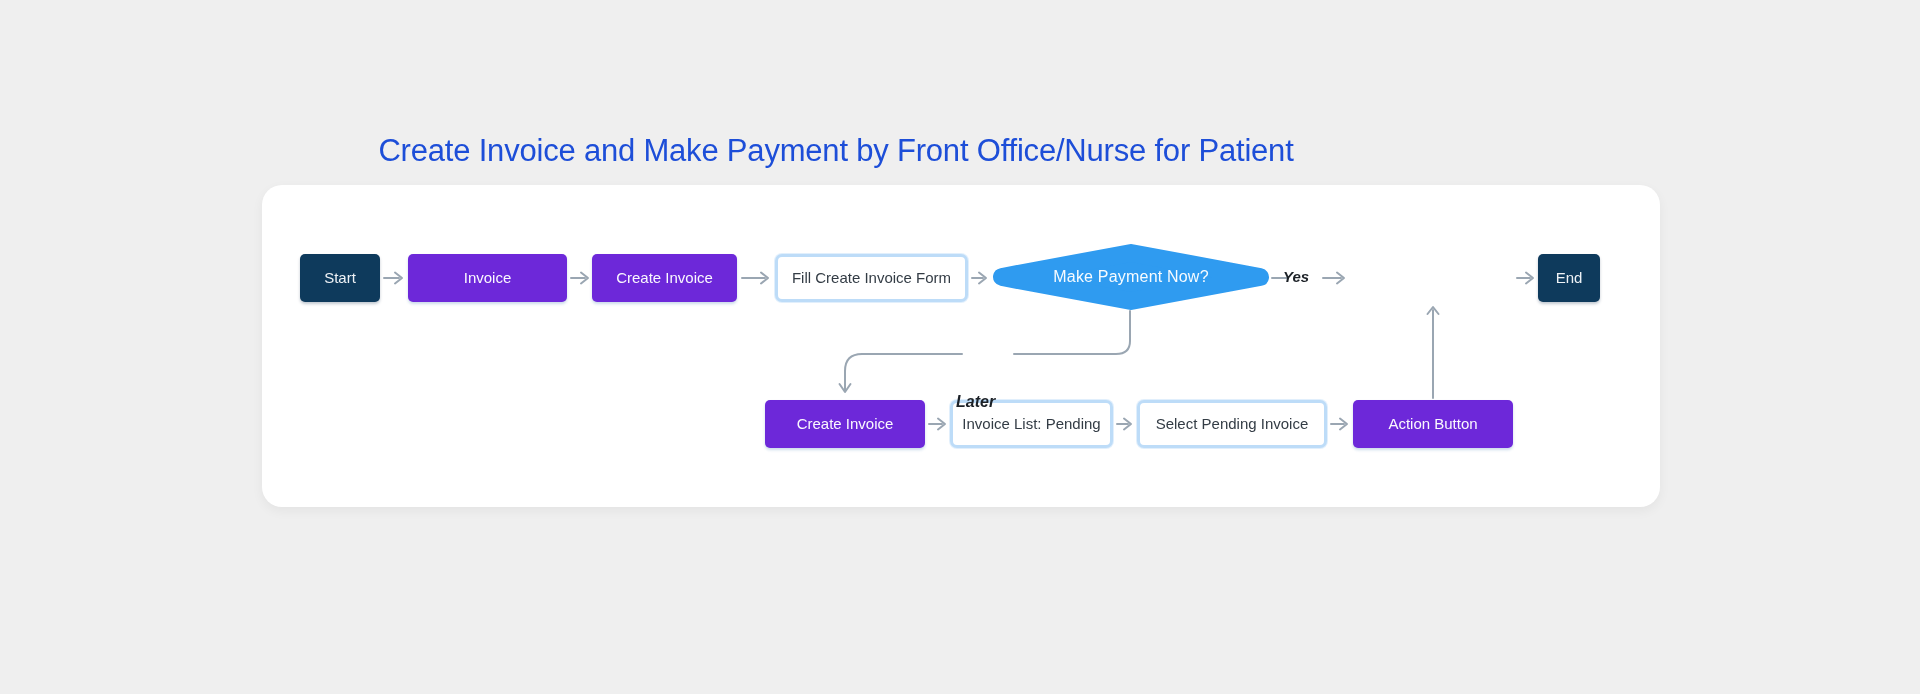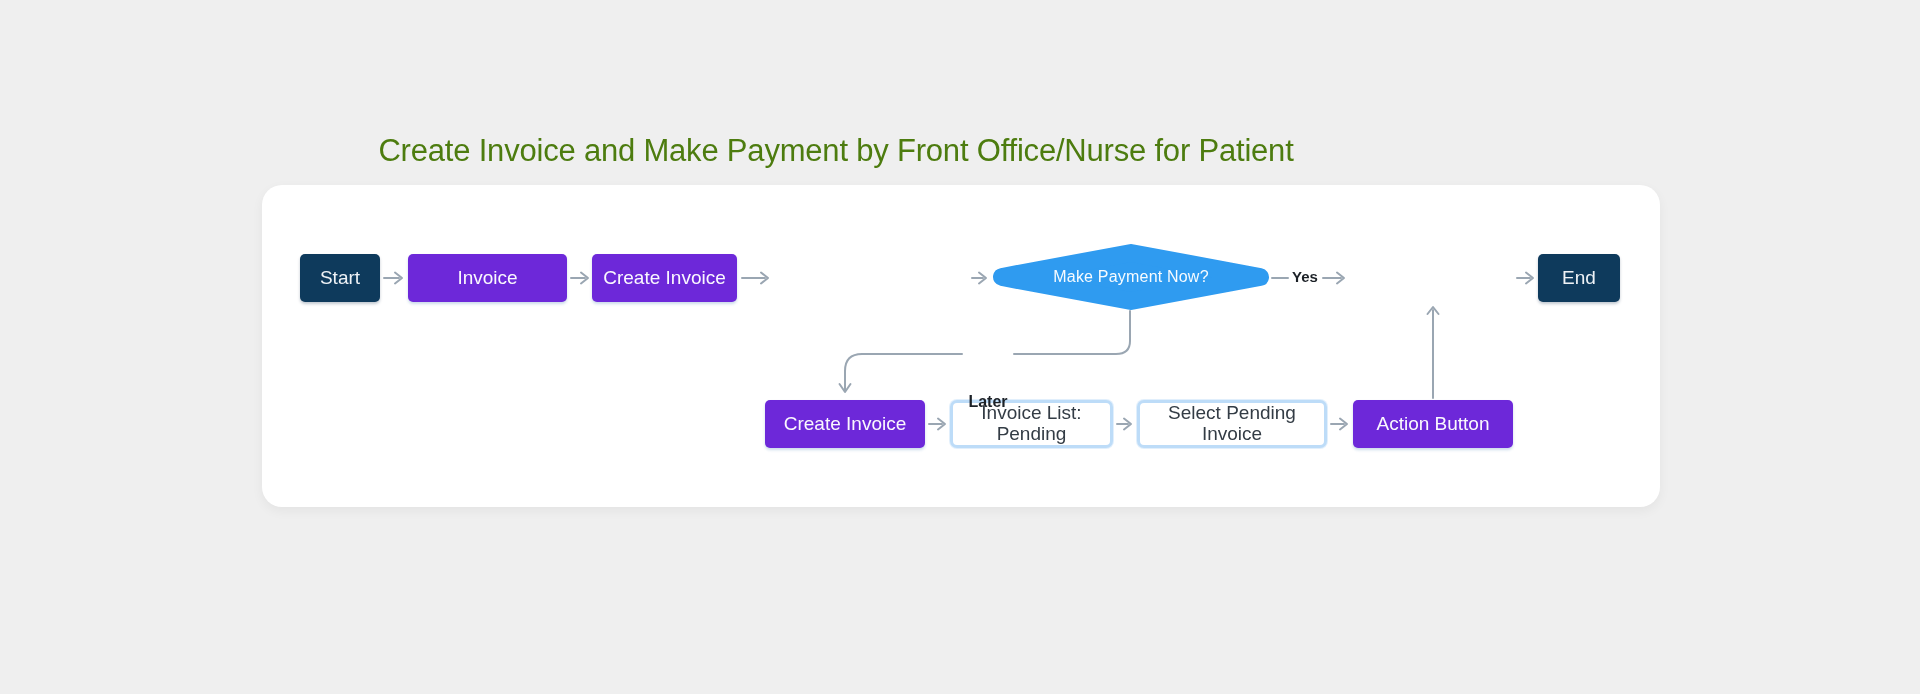--- a/index.html
+++ b/index.html
@@ -8,33 +8,33 @@
     background:#efefef;
     font-family:"Liberation Sans", sans-serif;
     position:relative;
     overflow:hidden;
   }
   .stage{position:absolute;left:0;top:0;width:1920px;height:694px;}
 
   .page-title{
     position:absolute;left:0;top:112px;width:1672px;
     text-align:center;
-    font-size:31px;font-weight:400;color:#4d7c0f;letter-spacing:-.2px;
+    font-size:31px;font-weight:400;color:#1d4ed8;letter-spacing:-.2px;
   }
 
   .card{
     position:absolute;left:262px;top:185px;width:1398px;height:322px;
     background:#ffffff;border-radius:20px;
     box-shadow:0 4px 12px rgba(0,0,0,.05);
   }
 
   .node{
     position:absolute;height:48px;
     display:flex;align-items:center;justify-content:center;
-    font-size:19px;line-height:1.1;text-align:center;
+    font-size:15px;line-height:1.1;text-align:center;
     border-radius:5px;box-sizing:border-box;
   }
   .node.dark{
     background:#0e3a5c;color:#eef2f6;
     box-shadow:0 2px 3px rgba(10,40,70,.25);
   }
   .node.blue{
     background:#6d28d9;color:rgba(255,255,255,.97);
     box-shadow:0 2px 3px rgba(20,90,160,.22);
   }
@@ -50,21 +50,21 @@
   .diamond svg{position:absolute;left:0;top:0;}
   .diamond .diamond-label{
     position:absolute;left:0;top:0;width:100%;height:100%;
     display:flex;align-items:center;justify-content:center;
     font-size:16px;color:rgba(255,255,255,.96);letter-spacing:.2px;
   }
 
   .edge-label{
     position:absolute;
     font-size:16px;font-weight:600;color:#1c2127;
-    text-align:center;
+    font-style:italic;
   }
   #yes-label{left:1283px;top:268px;width:44px;font-size:15px;}
   #later-label{left:956px;top:345px;width:64px;margin-top:48px;}
 
   svg.connectors{position:absolute;left:0;top:0;pointer-events:none;}
   .conn{stroke:#9aa6b2;stroke-width:2;fill:none;stroke-linecap:round;stroke-linejoin:round;}
 </style>
 </head>
 <body>
 
@@ -132,30 +132,33 @@
   </div>
 
   <div class="node blue" style="left:408px;top:254px;width:159px;">
     <span>Invoice</span>
   </div>
 
   <div class="node blue" style="left:592px;top:254px;width:145px;">
     <span>Create Invoice</span>
   </div>
 
+  <div class="node light" style="left:775px;top:254px;width:193px;">
+    <span>Fill Create Invoice Form</span>
+  </div>
 
   <div class="diamond">
     <svg width="278" height="68" viewBox="0 0 278 68">
       <polygon points="10,34 139,10 268,34 139,58" fill="#2f9bf0" stroke="#2f9bf0" stroke-width="18" stroke-linejoin="round"></polygon>
     </svg>
     <span class="diamond-label">Make Payment Now?</span>
   </div>
 
 
-  <div class="node dark" style="left:1538px;top:254px;width:82px;">
+  <div class="node dark" style="left:1538px;top:254px;width:62px;">
     <span>End</span>
   </div>
 
   <div class="node blue" style="left:765px;top:400px;width:160px;">
     <span>Create Invoice</span>
   </div>
 
   <div class="node light" style="left:950px;top:400px;width:163px;">
     <span>Invoice List: Pending</span>
   </div>

